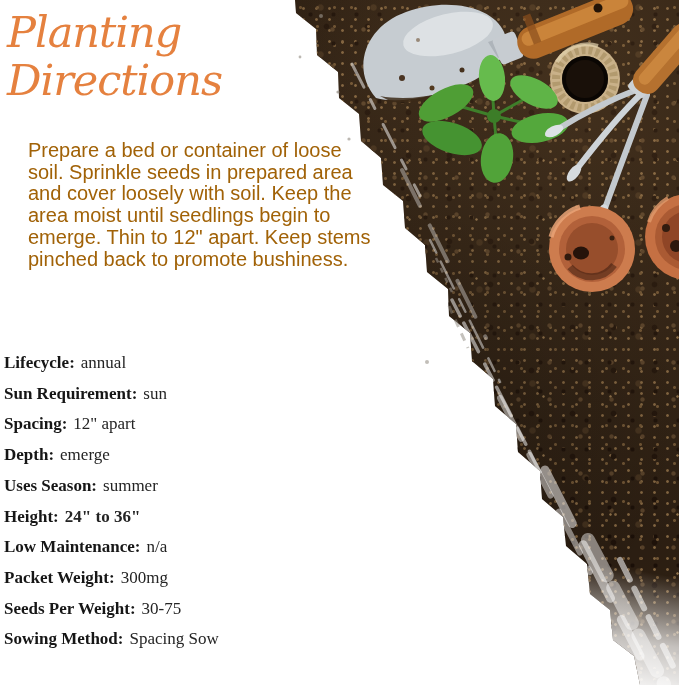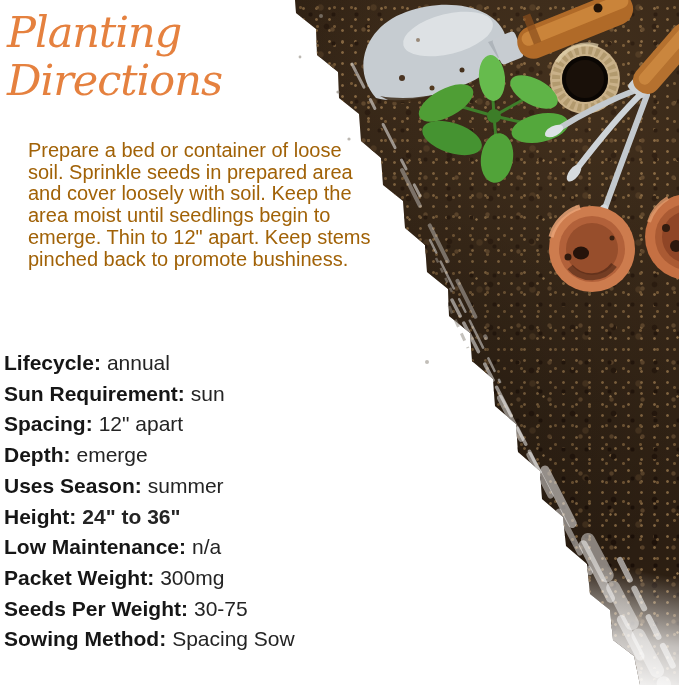--- a/index.html
+++ b/index.html
@@ -16,21 +16,21 @@
   }
   .h-planting{top:8px;left:7px;font-size:43px;line-height:48px;}
   .h-seed{top:279px;left:5px;font-size:42px;line-height:48px;}
   
   .para{
     position:absolute;top:120px;left:4px;width:402px;z-index:3;
     font-size:20px;line-height:21.7px;color:#a16207;white-space:pre-line;margin-left:24px;
   }
   
   .info{position:absolute;top:348px;left:4px;width:600px;z-index:3;
-    font-size:21px;line-height:30.7px;color:#1e1e1e;}
+    font-size:17px;line-height:30.7px;color:#1e1e1e;font-family:Liberation Serif, serif;}
   .info .label{font-weight:700;margin-right:6px;color:#161616;}
   .info .value{font-weight:400;color:#242424;}
   
   .photo{
     position:absolute;inset:0;z-index:1;
     clip-path:polygon(295px 0,679px 0,679px 685px,640px 685px,
       634px 656px,613px 640px,610px 610px,590px 594px,587px 564px,566px 546px,
       563px 517px,542px 499px,540px 471px,518px 452px,516px 424px,495px 406px,
       493px 379px,472px 361px,470px 333px,449px 316px,448px 289px,427px 272px,
       425px 245px,405px 228px,403px 201px,383px 185px,381px 158px,361px 141px,

